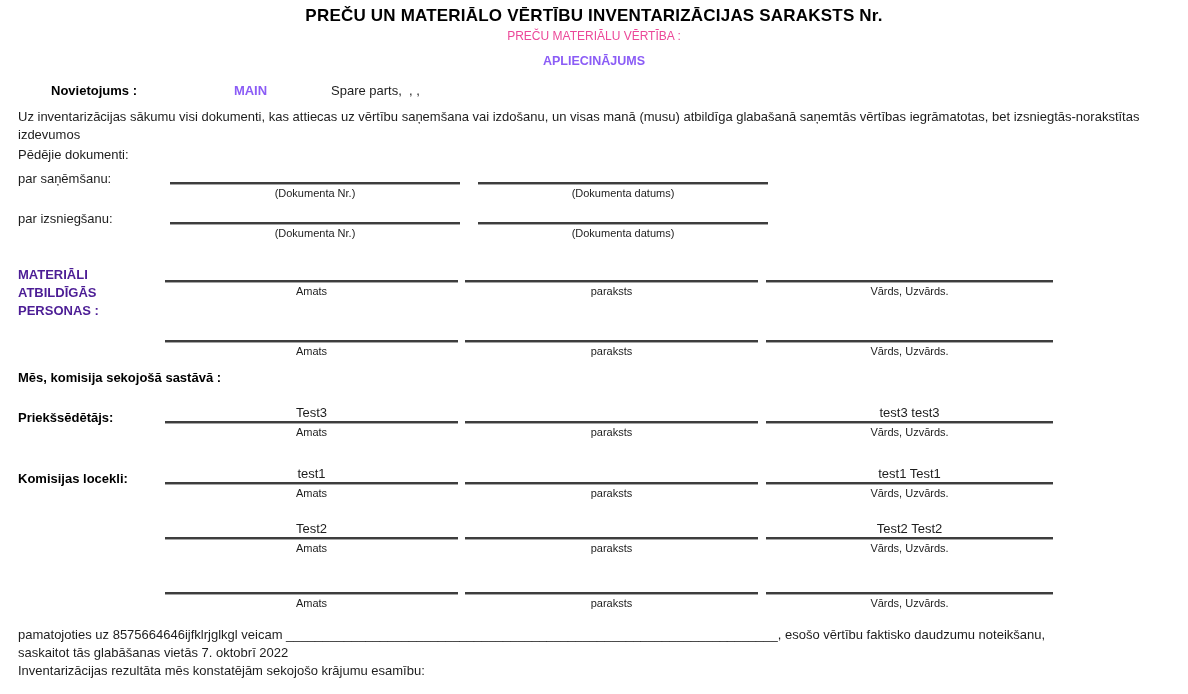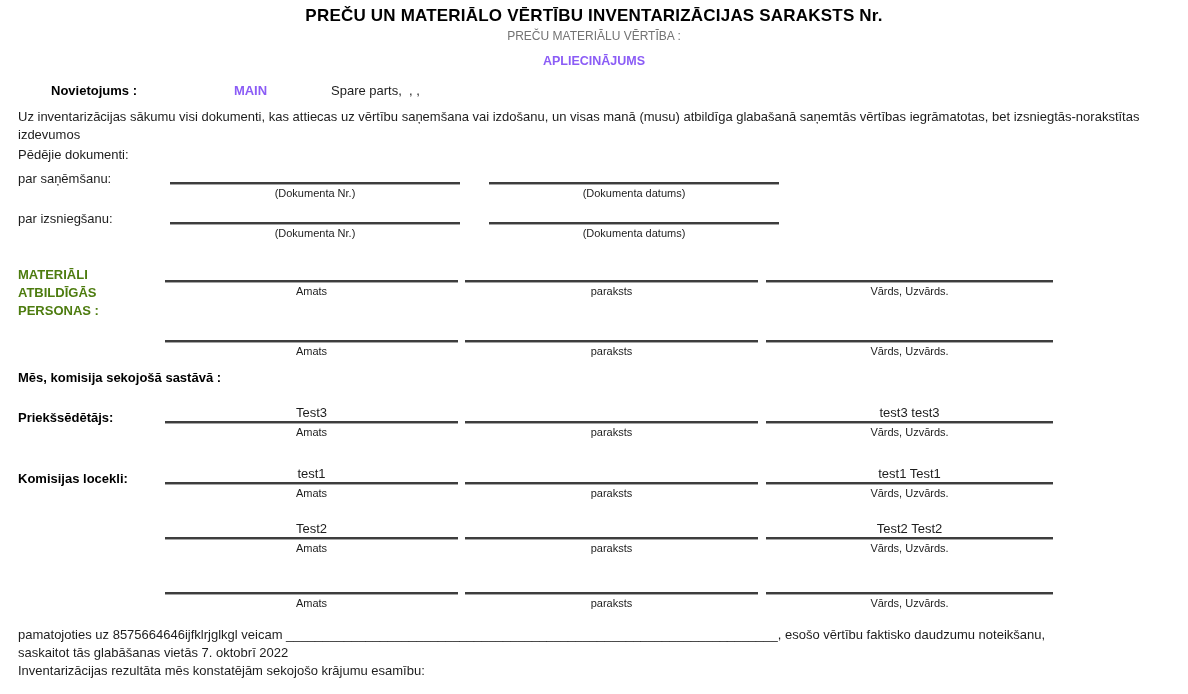--- a/index.html
+++ b/index.html
@@ -8,49 +8,49 @@
     width:1188px;height:694px;
     box-sizing:border-box;
     padding:6px 18px 4px 18px;
     background:#ffffff;
     font-family:"Liberation Sans","DejaVu Sans",sans-serif;
     font-size:13px;
     color:#1d1d1d;
     overflow:hidden;
   }
   .title{text-align:center;font-weight:700;font-size:17px;color:#000;letter-spacing:.2px;}
-  .subtitle{text-align:center;font-size:12px;margin-top:3px;color:#737373;}
+  .subtitle{text-align:center;font-size:12px;margin-top:3px;color:#ec4899;}
   .cert{text-align:center;font-weight:700;font-size:12.5px;margin-top:11px;color:#8b5cf6;}
 
   .locrow{margin-top:15px;display:flex;align-items:baseline;text-align:center;}
   .loclabel{font-weight:700;width:152px;color:#000;}
   .loccode{font-weight:700;width:161px;color:#8b5cf6;}
   .locdesc{white-space:pre;}
 
   .intro{margin-top:10px;line-height:18px;}
   .secheading{margin-top:3px;}
 
   
   .docrow{display:flex;align-items:flex-end;margin-top:9px;}
   .docrow .rowlabel{width:152px;margin-bottom:16px;}
-  .cols2{display:flex;gap:29px;}
+  .cols2{display:flex;gap:18px;}
   .w2{width:290px;}
 
   .sline{height:2px;background:#3d3d3d;border-bottom:1px solid #a6a6a6;}
   .cap{font-size:11px;text-align:center;color:#1d1d1d;padding-top:2px;height:15px;}
   .sigval{height:16px;text-align:center;font-size:13px;}
 
   
   .cols3{display:flex;}
   .c1{width:293px;margin-right:7px;}
   .c2{width:293px;margin-right:8px;}
   .c3{width:287px;}
 
   .matsec{display:flex;margin-top:24px;}
-  .matlabel{width:147px;font-weight:700;line-height:18px;color:#4d7c0f;}
+  .matlabel{width:147px;font-weight:700;line-height:18px;color:#4c1d95;}
   .matrows{margin-top:14px;}
   .matrow2{margin-top:40px;}
 
   .komheading{font-weight:700;margin-top:10px;color:#000;}
 
   .comrow{display:flex;align-items:flex-end;}
   .comrow .rowlabel{width:147px;font-weight:700;margin-bottom:16px;color:#000;}
   .mt20{margin-top:20px;}
   .mt25{margin-top:25px;}
   .mt19{margin-top:19px;}

